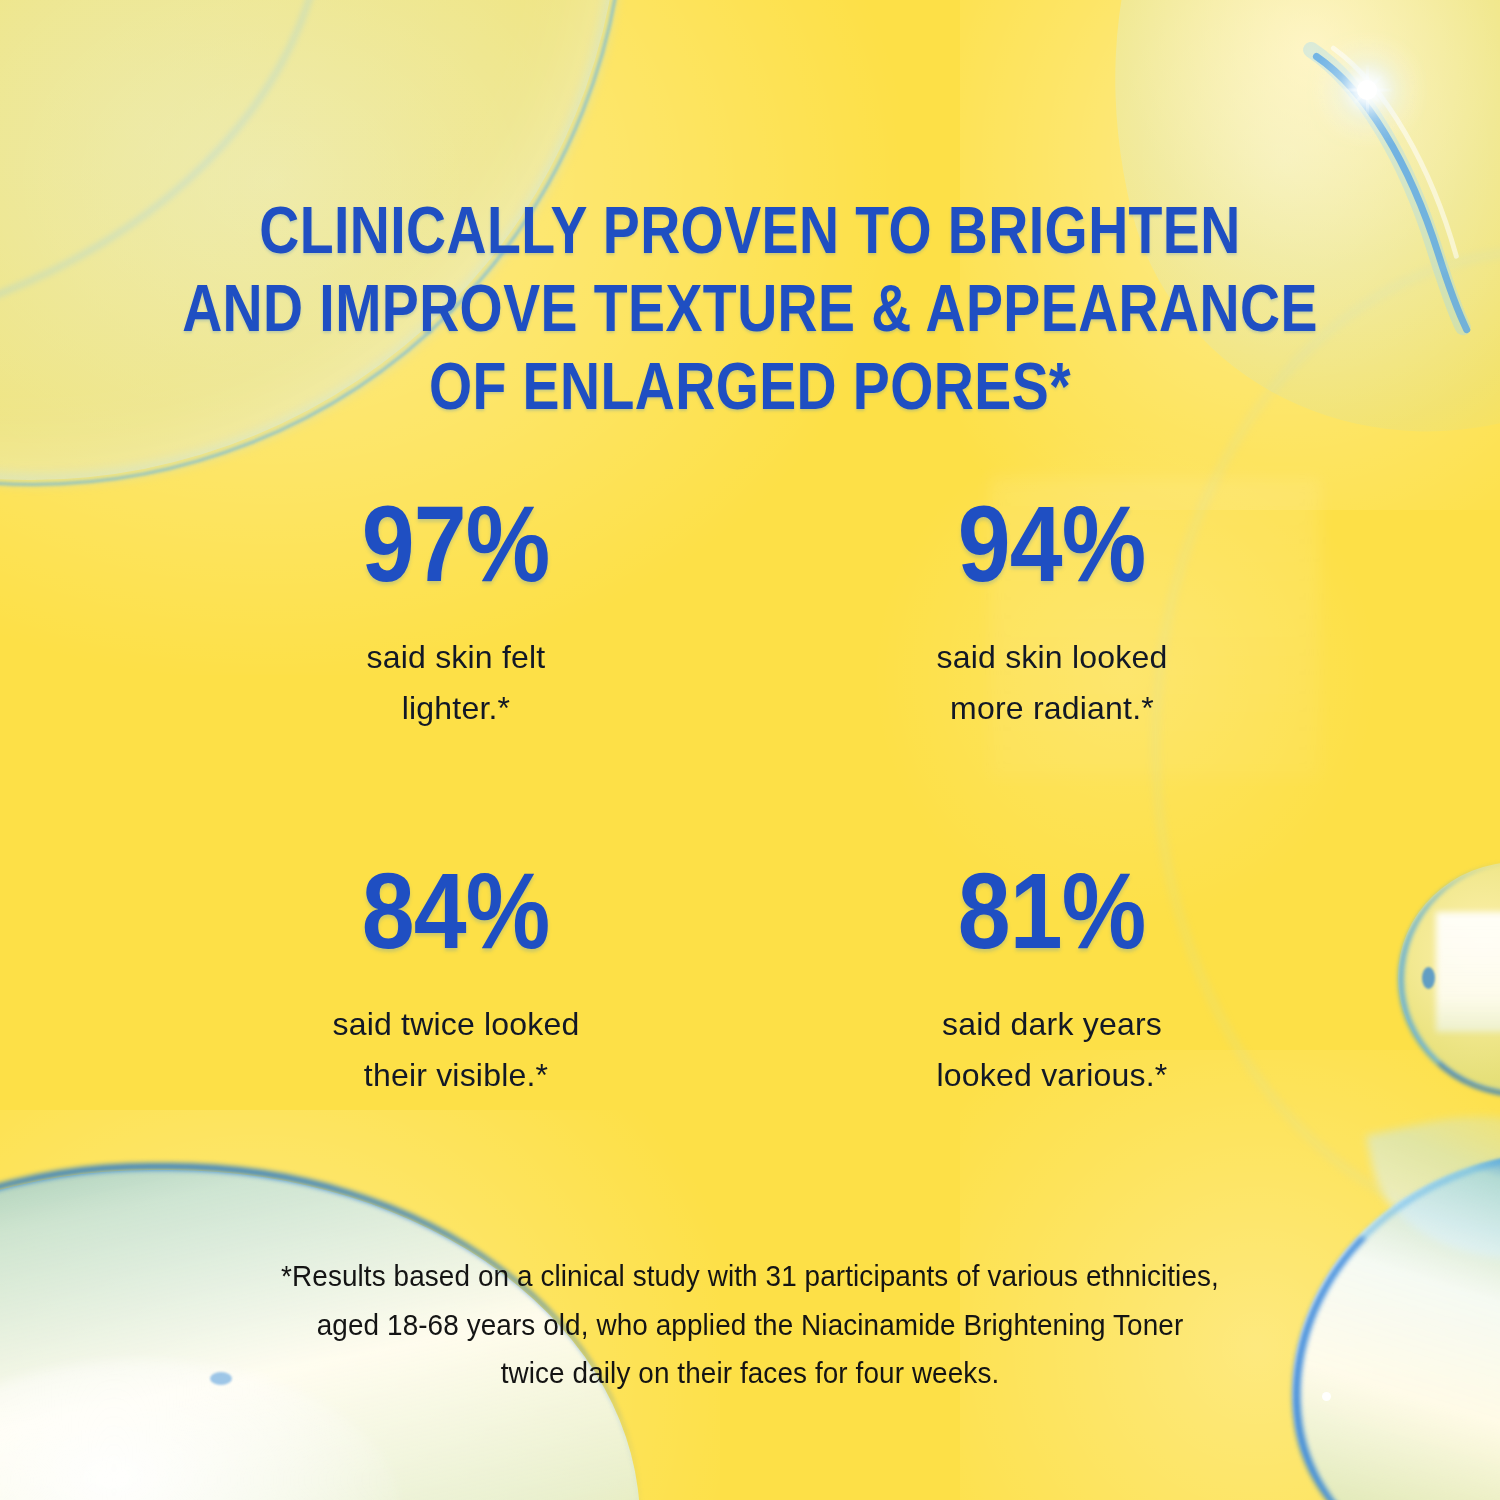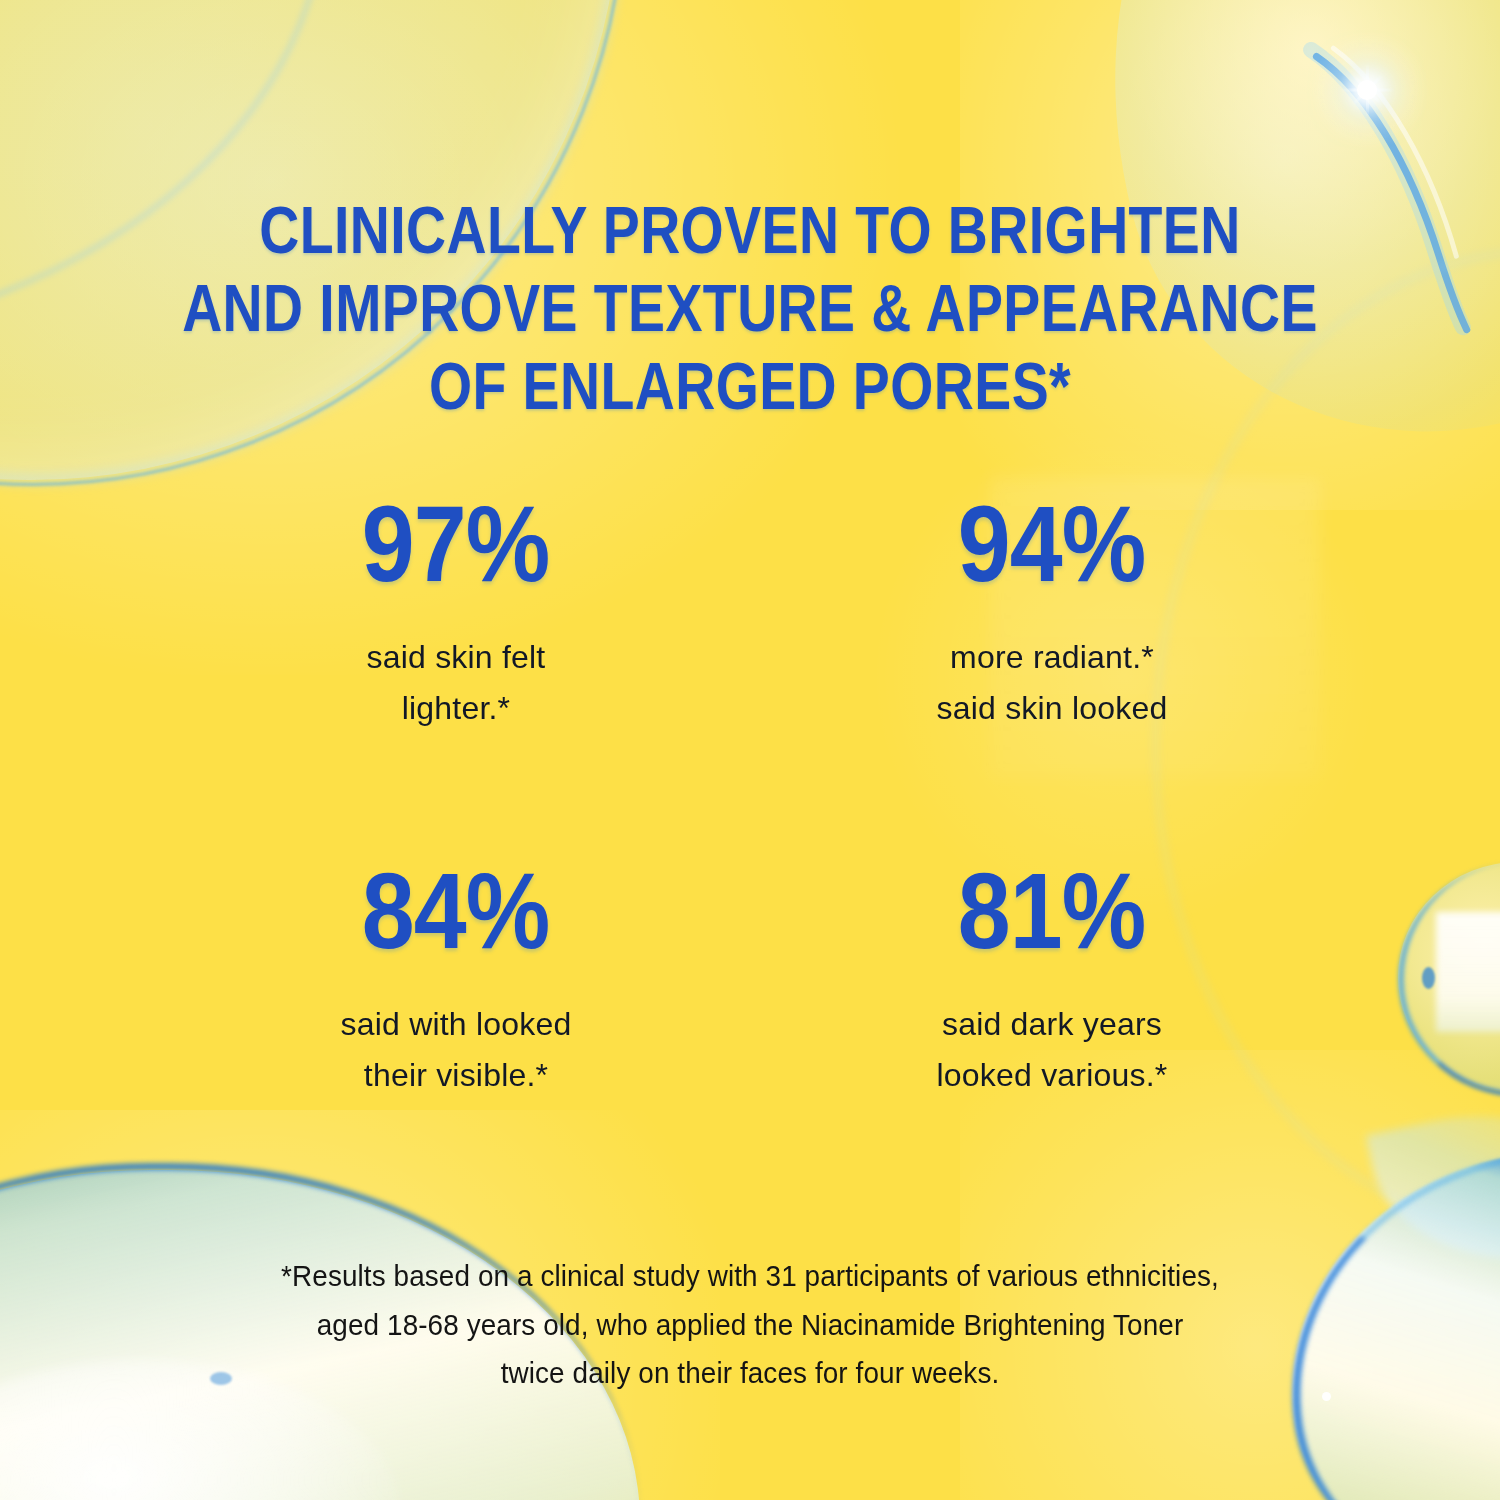--- a/index.html
+++ b/index.html
@@ -478,29 +478,29 @@
         <div class="stat-pct">97%</div>
         <div class="stat-label">
           <span class="sl-line">said skin felt</span>
           <span class="sl-line">lighter.*</span>
         </div>
       </div>
 
       <div class="stat">
         <div class="stat-pct">94%</div>
         <div class="stat-label">
+          <span class="sl-line">said skin looked</span>
           <span class="sl-line">more radiant.*</span>
-          <span class="sl-line">said skin looked</span>
         </div>
       </div>
 
       <div class="stat">
         <div class="stat-pct">84%</div>
         <div class="stat-label">
-          <span class="sl-line">said with looked</span>
+          <span class="sl-line">said twice looked</span>
           <span class="sl-line">their visible.*</span>
         </div>
       </div>
 
       <div class="stat">
         <div class="stat-pct">81%</div>
         <div class="stat-label">
           <span class="sl-line">said dark years</span>
           <span class="sl-line">looked various.*</span>
         </div>

